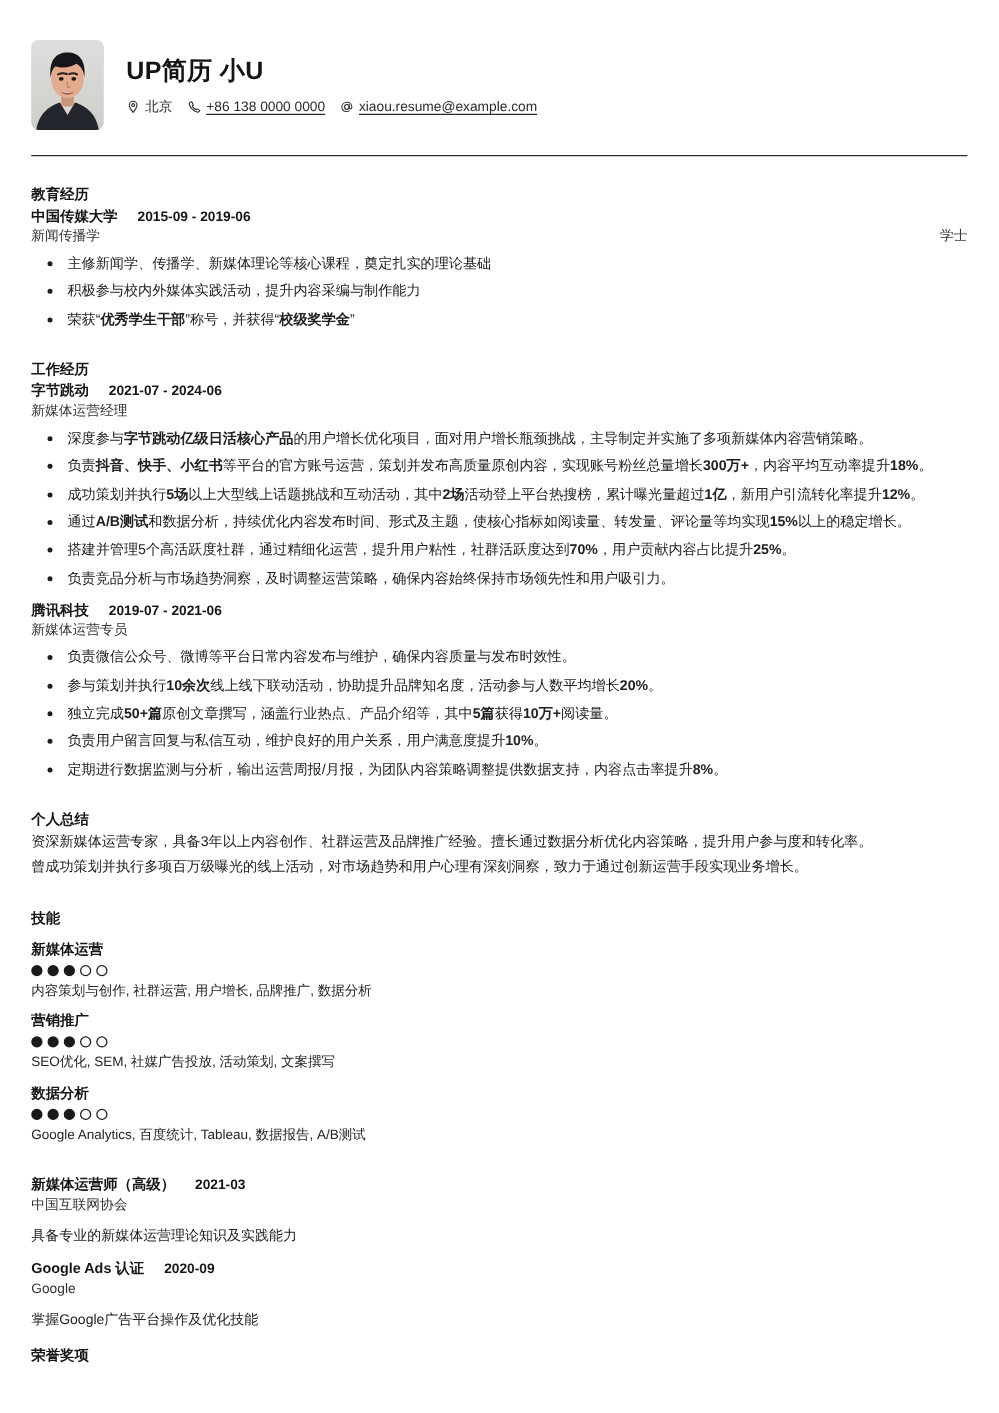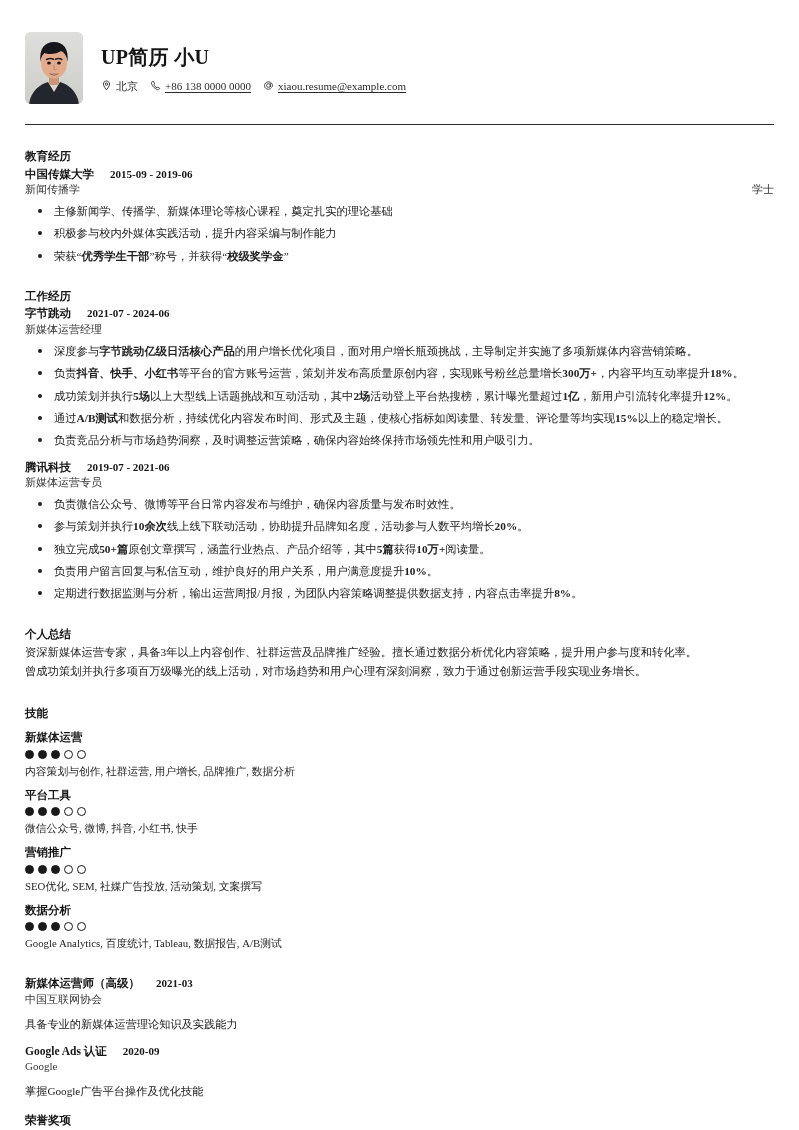--- a/index.html
+++ b/index.html
@@ -16,21 +16,20 @@
     color: #1a1a1a;
     -webkit-font-smoothing: antialiased;
   }
 
   .page {
     width: 799px;
     height: 1130px;
     padding: 0 25px;
     position: relative;
     overflow: hidden;
-    font-family: Liberation Serif, serif;
   }
 
   
   .header {
     display: flex;
     align-items: center;
     gap: 18px;
     padding-top: 32px;
     padding-bottom: 16px;
   }
@@ -333,20 +332,21 @@
         <span class="entry-date">2021-07 - 2024-06</span>
       </div>
       <div class="entry-sub">
         <span class="entry-role">新媒体运营经理</span>
       </div>
       <ul class="bullets">
         <li><span>深度参与<b>字节跳动亿级日活核心产品</b>的用户增长优化项目，面对用户增长瓶颈挑战，主导制定并实施了多项新媒体内容营销策略。</span></li>
         <li><span>负责<b>抖音、快手、小红书</b>等平台的官方账号运营，策划并发布高质量原创内容，实现账号粉丝总量增长<b>300万+</b>，内容平均互动率提升<b>1<b>8%</b></b>。</span></li>
         <li><span>成功策划并执行<b>5场</b>以上大型线上话题挑战和互动活动，其中<b>2场</b>活动登上平台热搜榜，累计曝光量超过<b>1亿</b>，新用户引流转化率提升<b>12%</b>。</span></li>
         <li><span>通过<b>A/B测试</b>和数据分析，持续优化内容发布时间、形式及主题，使核心指标如阅读量、转发量、评论量等均实现<b>15%</b>以上的稳定增长。</span></li>
+        <li><span>搭建并管理5个高活跃度社群，通过精细化运营，提升用户粘性，社群活跃度达到<b>70%</b>，用户贡献内容占比提升<b>25%</b>。</span></li>
         <li><span>负责竞品分析与市场趋势洞察，及时调整运营策略，确保内容始终保持市场领先性和用户吸引力。</span></li>
       </ul>
     </div>
 
     <div class="entry">
       <div class="entry-head">
         <span class="entry-org">腾讯科技</span>
         <span class="entry-date">2019-07 - 2021-06</span>
       </div>
       <div class="entry-sub">
@@ -376,31 +376,20 @@
       <div class="dots">
           <span class="dot filled"></span>
           <span class="dot filled"></span>
           <span class="dot filled"></span>
           <span class="dot"></span>
           <span class="dot"></span>
         </div>
       <div class="skill-items">内容策划与创作, 社群运营, 用户增长, 品牌推广, 数据分析</div>
     </div>
 
-    <div class="skill-group">
-      <div class="skill-name">平台工具</div>
-      <div class="dots">
-          <span class="dot filled"></span>
-          <span class="dot filled"></span>
-          <span class="dot filled"></span>
-          <span class="dot"></span>
-          <span class="dot"></span>
-        </div>
-      <div class="skill-items">微信公众号, 微博, 抖音, 小红书, 快手</div>
-    </div>
 
     <div class="skill-group">
       <div class="skill-name">营销推广</div>
       <div class="dots">
           <span class="dot filled"></span>
           <span class="dot filled"></span>
           <span class="dot filled"></span>
           <span class="dot"></span>
           <span class="dot"></span>
         </div>

